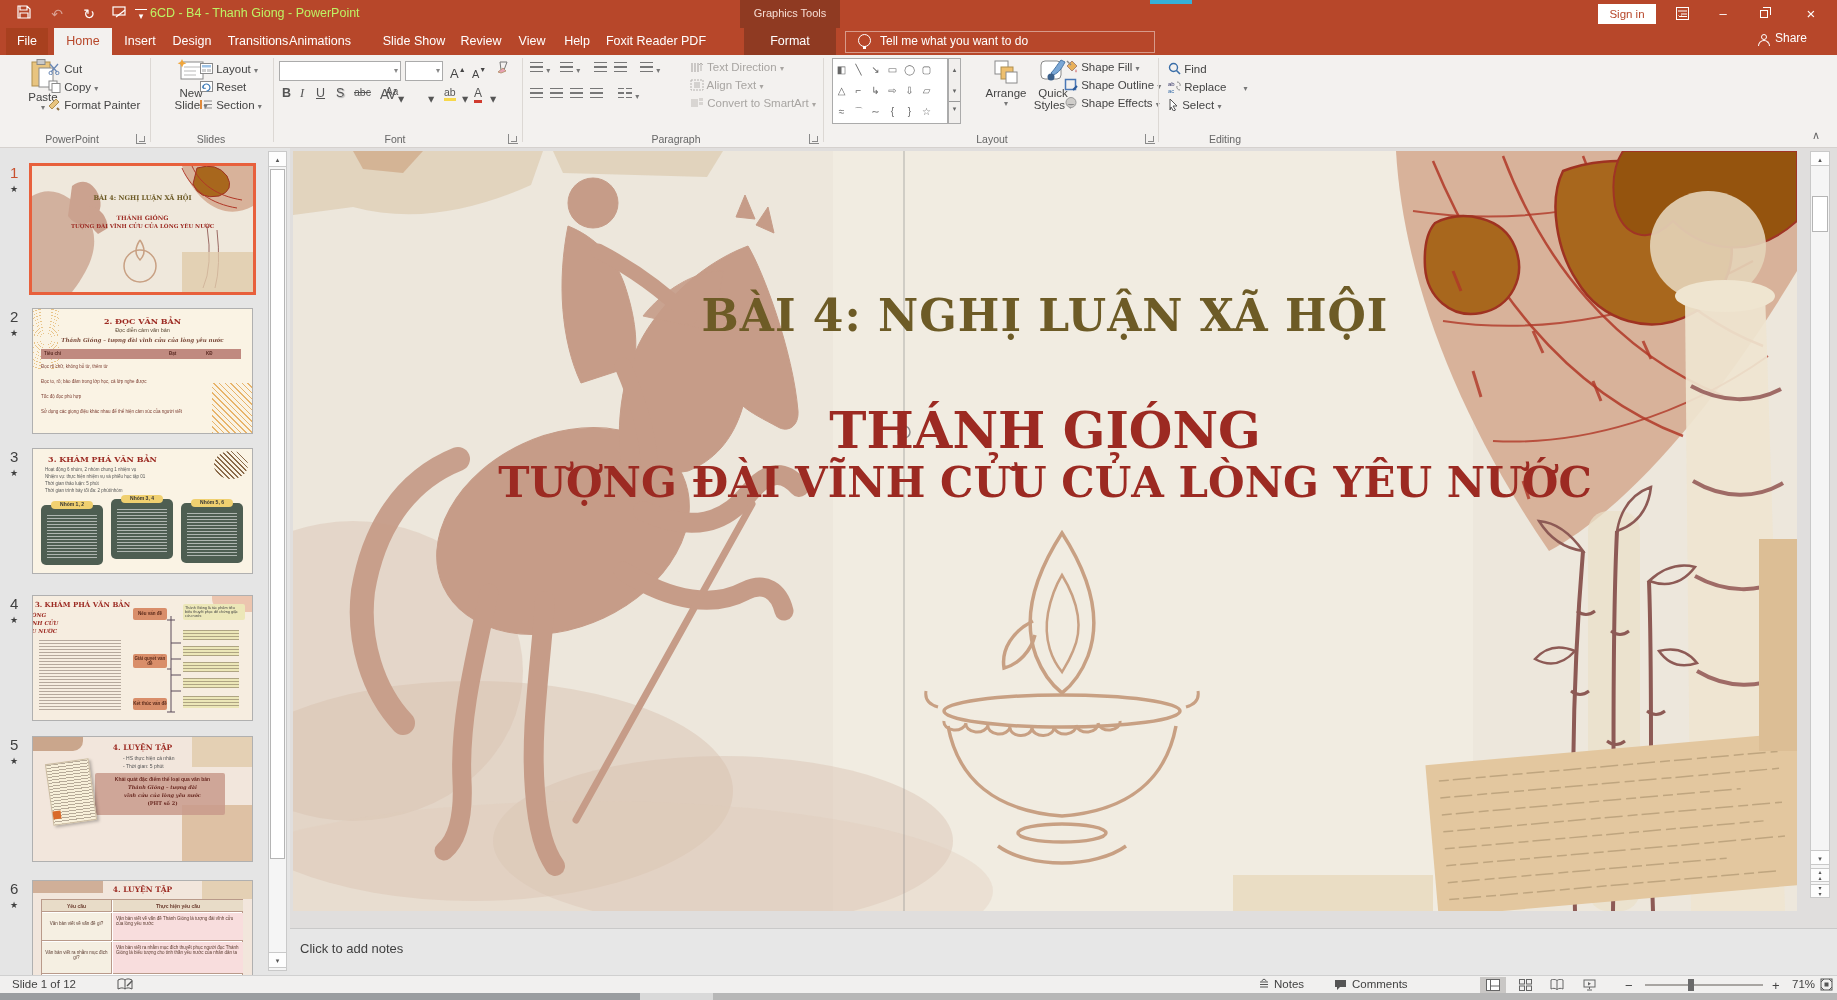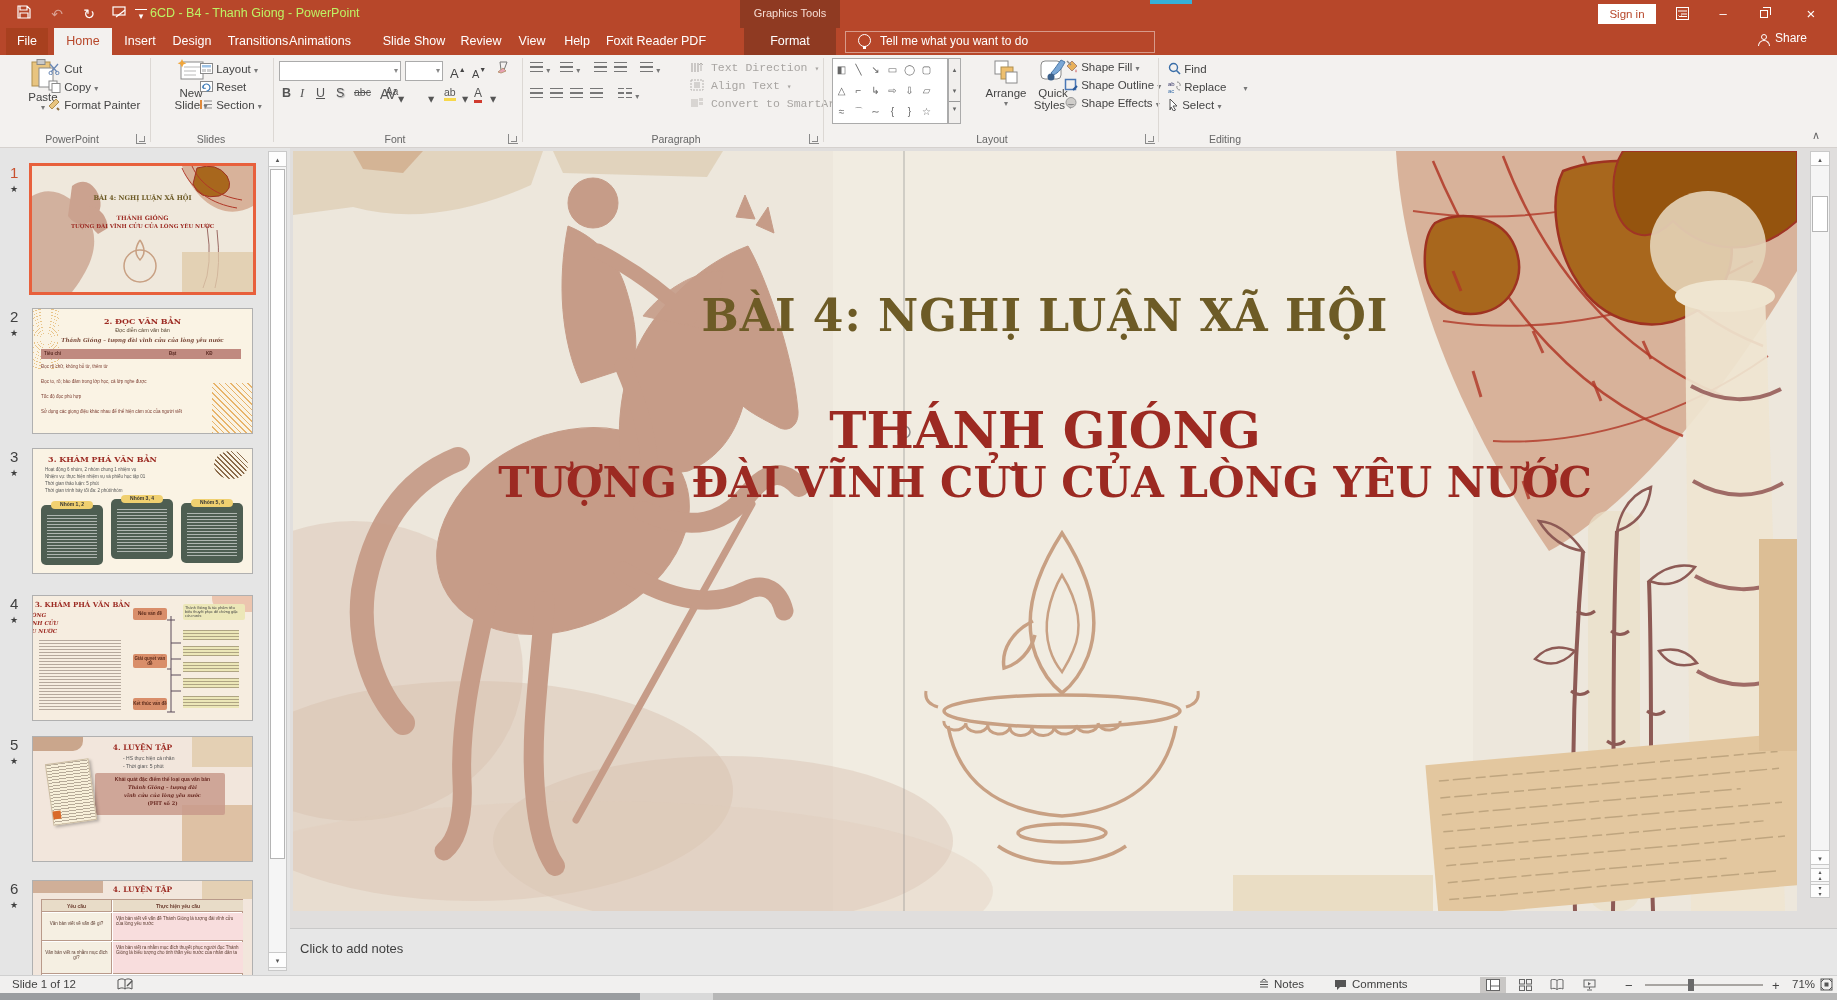--- a/index.html
+++ b/index.html
@@ -28,21 +28,21 @@
   .person b { position:absolute; left:0; top:6px; width:12px; height:6px; border:1.3px solid #fff; border-bottom:none; border-radius:6px 6px 0 0; }
   
   .ribbon { position:absolute; left:0; top:55px; width:1837px; height:93px; background:#f3f1ef; border-bottom:1px solid #d5d1ce; color:#444; }
   .rsep { position:absolute; top:3px; width:1px; height:84px; background:#dcd8d4; }
   .rlabel { position:absolute; top:78px; font-size:10.5px; color:#666; text-align:center; }
   .launcher { position:absolute; top:79px; width:10px; height:10px; border-left:1px solid #8a8a8a; border-bottom:1px solid #8a8a8a; }
   .launcher:after { content:""; position:absolute; right:1px; bottom:1px; width:5px; height:5px; border-right:1.5px solid #8a8a8a; border-bottom:1.5px solid #8a8a8a; }
   .rbtn-sm { position:absolute; height:17px; line-height:17px; font-size:11.5px; color:#444; white-space:nowrap; }
   .rbig { position:absolute; font-size:11.5px; color:#444; text-align:center;margin-left:17px; }
   .caret { font-size:8px; color:#777; }
-  .dim { color:#a8a5a2 !important;font-family:Liberation Mono, monospace; }
+  .dim { color:#a8a5a2 !important; }
   .combo { position:absolute; height:20px; background:#fff; border:1px solid #ababab; }
   .combo .cv { position:absolute; left:4px; top:2px; font-size:11px; color:#333; }
   .combo .cc { position:absolute; right:2px; top:4px; font-size:8px; color:#888; }
   .fontbtn { position:absolute; top:31px; font-size:12.5px; color:#555; }
   .stripe3 { display:inline-block; width:13px; height:11px; background:repeating-linear-gradient(#777 0 1.5px, transparent 1.5px 4.5px); }
   .gallery { position:absolute; left:832px; top:3px; width:116px; height:66px; background:#fff; border:1px solid #ababab; }
   .gcell { display:inline-block; width:17px; height:20px; text-align:center; line-height:20px; font-size:10px; color:#666; }
   .gscroll { position:absolute; left:948px; top:3px; width:13px; height:66px; background:#f1efed; border:1px solid #ababab; font-size:7px; color:#666; text-align:center; line-height:21px; }
   
   .thumbpanel { position:absolute; left:0; top:148px; width:290px; height:827px; background:#e5e5e5; overflow:hidden; }

